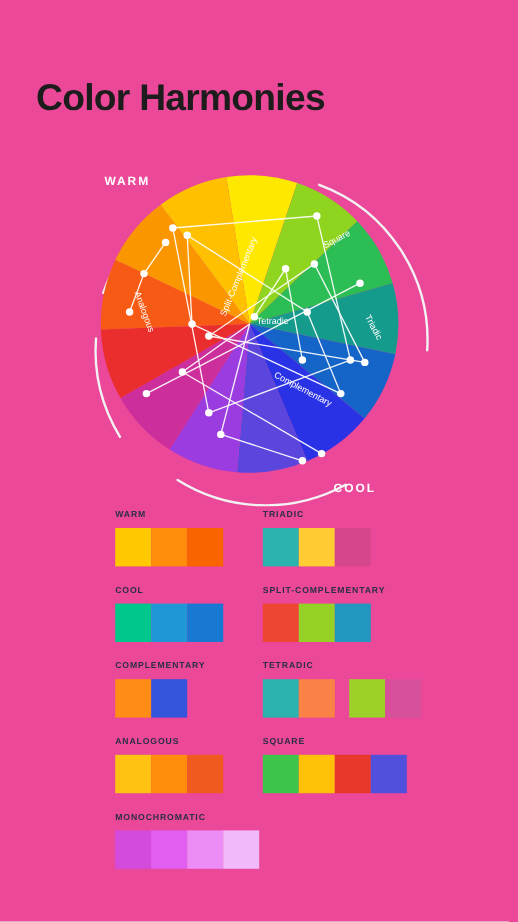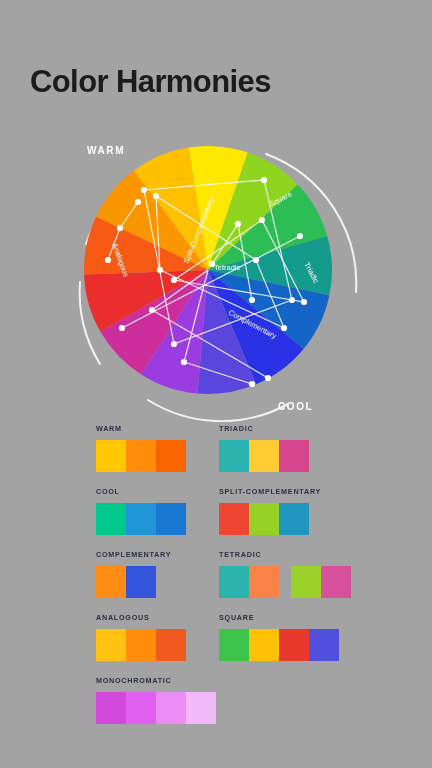--- a/index.html
+++ b/index.html
@@ -2,21 +2,21 @@
 <html><head>
 <meta charset="utf-8">
 <style>
   * { margin:0; padding:0; box-sizing:border-box; }
   html, body {
     width:432px; height:768px;
     background:#e4e4e4;
     font-family:"Liberation Sans", sans-serif;
     overflow:hidden;
   }
-  .page { position:relative; width:432px; height:768px; background:#a3a3a3; }
+  .page { position:relative; width:432px; height:768px; background:#ec4899; }
 
   .page-title {
     position:absolute; left:30px; top:64px;
     font-size:31px; font-weight:bold; color:#1c1c1c;
     letter-spacing:-0.6px;
   }
 
   .wheel-area { position:absolute; left:56px; top:132px; width:320px; height:290px; }
   .wheel-svg { display:block; width:320px; height:290px; }
 

